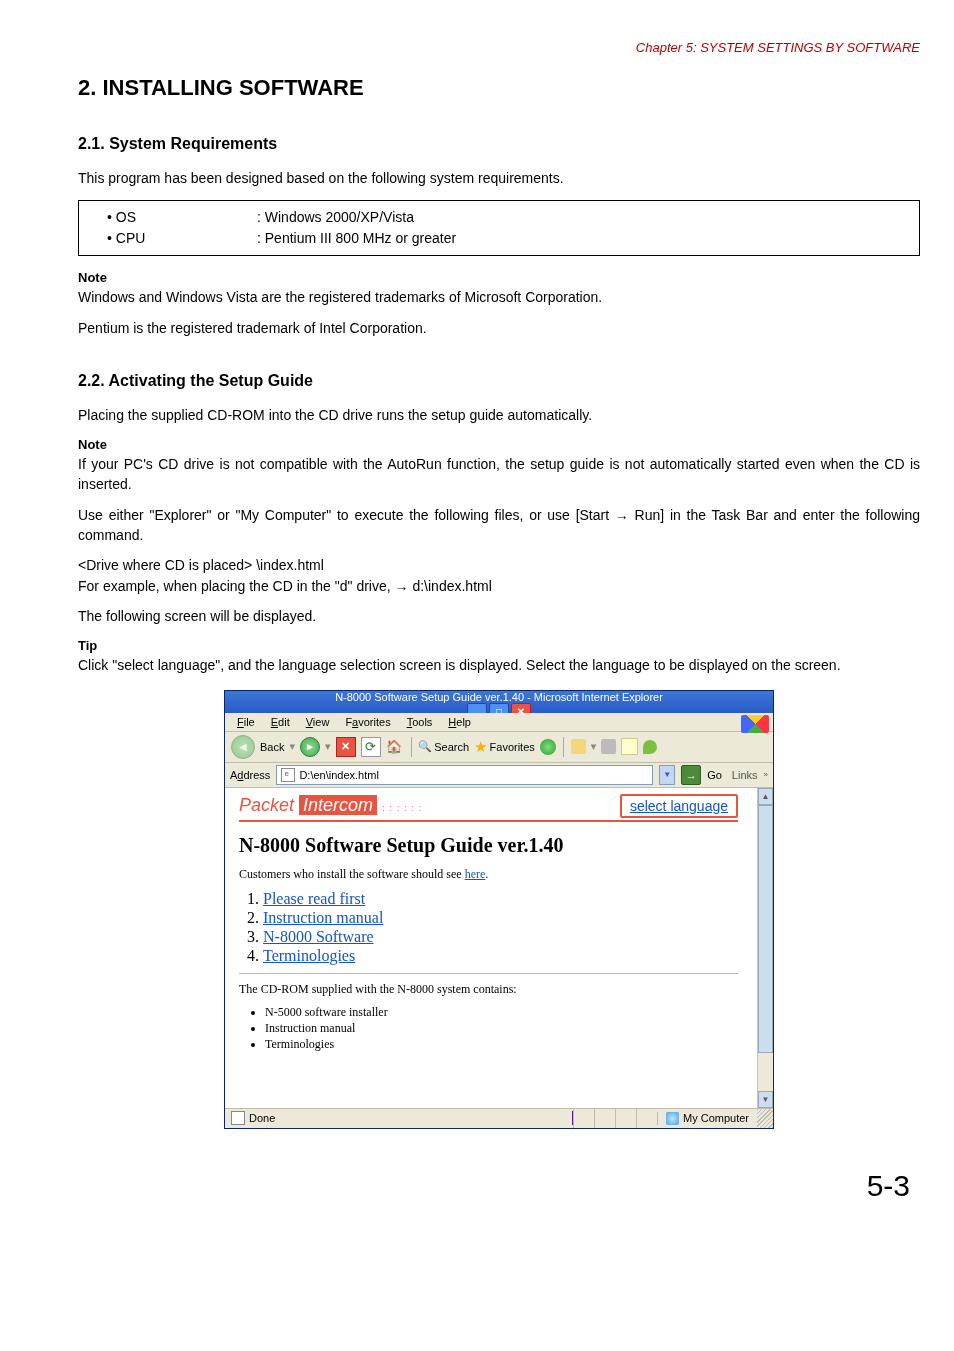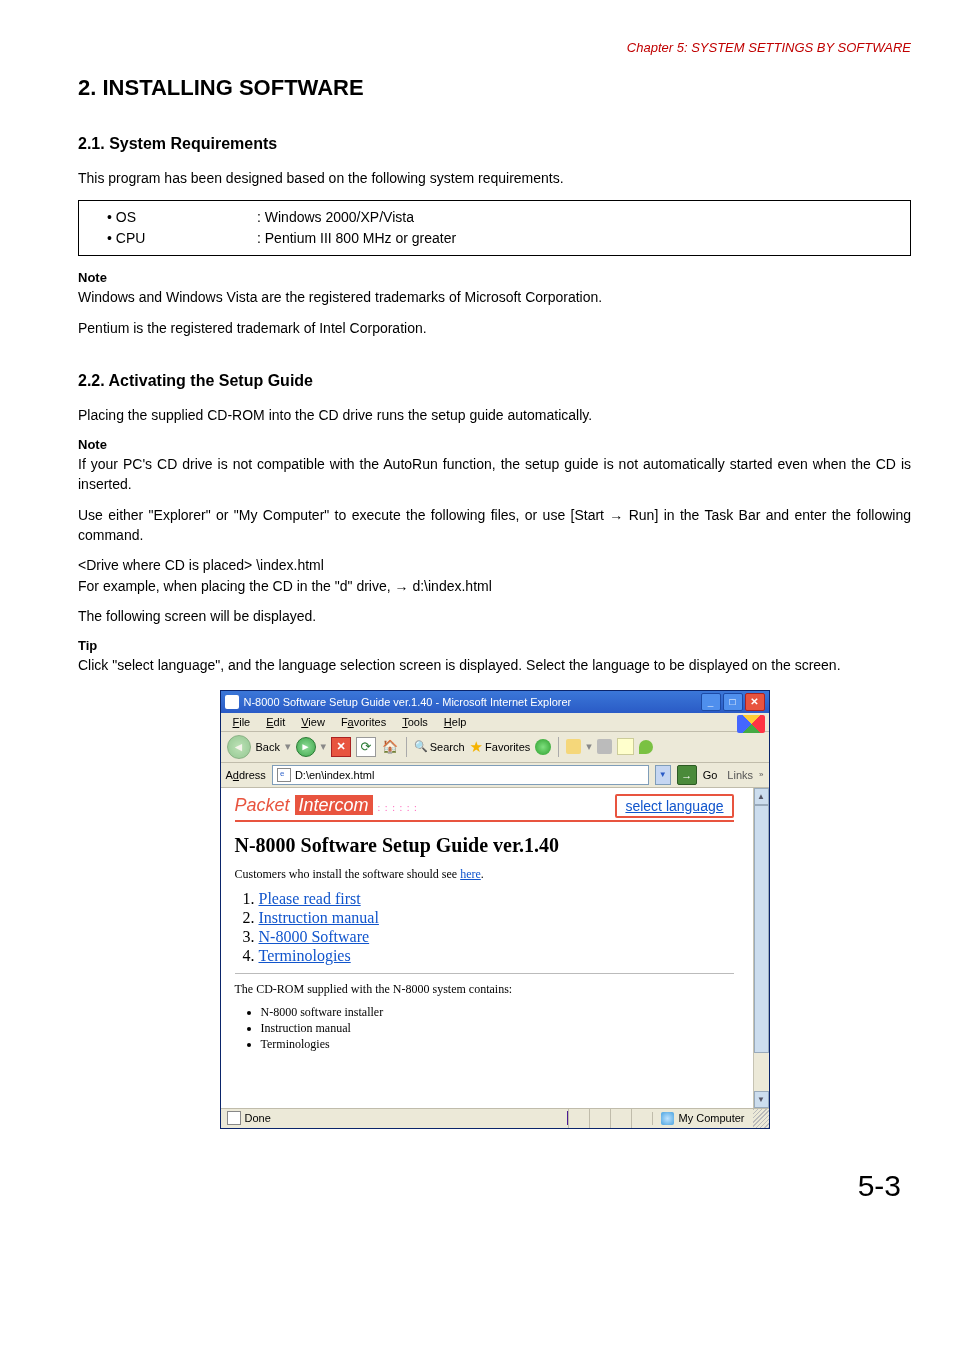--- a/index.html
+++ b/index.html
@@ -3,21 +3,21 @@
 <meta charset="utf-8">
 <style>
   body {
     margin: 0;
     font-family: Arial, Helvetica, sans-serif;
     background: #fff;
     color: #000;
     width: 954px;
   }
   .page {
-    padding: 40px 43px 30px 78px;
+    padding: 40px 34px 30px 78px;
     box-sizing: border-box;
     width: 954px;
   }
   .chapter-header {
     text-align: right;
     color: #c00000;
     font-style: italic;
     font-size: 13px;
     margin-bottom: 20px;
   }
@@ -88,20 +88,21 @@
     background: #ece9d8;
   }
   .titlebar {
     background: linear-gradient(#3b77d8,#2a5bc6);
     color: #fff;
     display: flex;
     align-items: center;
     height: 22px;
     padding: 0 4px;
     font-size: 11px;
+    flex-direction: column;
   }
   .titlebar .title-icon {
     width: 14px; height:14px;
     background:#fff;
     margin-right:5px;
     display:inline-block;
     border-radius:2px;
   }
   .titlebar .title-text { flex:1; }
   .winbtns { display:flex; gap:2px; }
@@ -430,21 +431,21 @@
           </div>
           <ol class="guide-ol">
             <li><span class="guide-link">Please read first</span></li>
             <li><span class="guide-link">Instruction manual</span></li>
             <li><span class="guide-link">N-8000 Software</span></li>
             <li><span class="guide-link">Terminologies</span></li>
           </ol>
           <hr class="guide-hr">
           <div class="guide-line">The CD-ROM supplied with the N-8000 system contains:</div>
           <ul class="guide-ul">
-            <li>N-8000 software installer</li>
+            <li>N-5000 software installer</li>
             <li>Instruction manual</li>
             <li>Terminologies</li>
           </ul>
         </div>
         <div class="ie-scroll">
           <div class="sc-btn">▲</div>
           <div class="sc-track">
               <div class="sc-thumb"></div>
             </div>
           <div class="sc-btn">▼</div>

